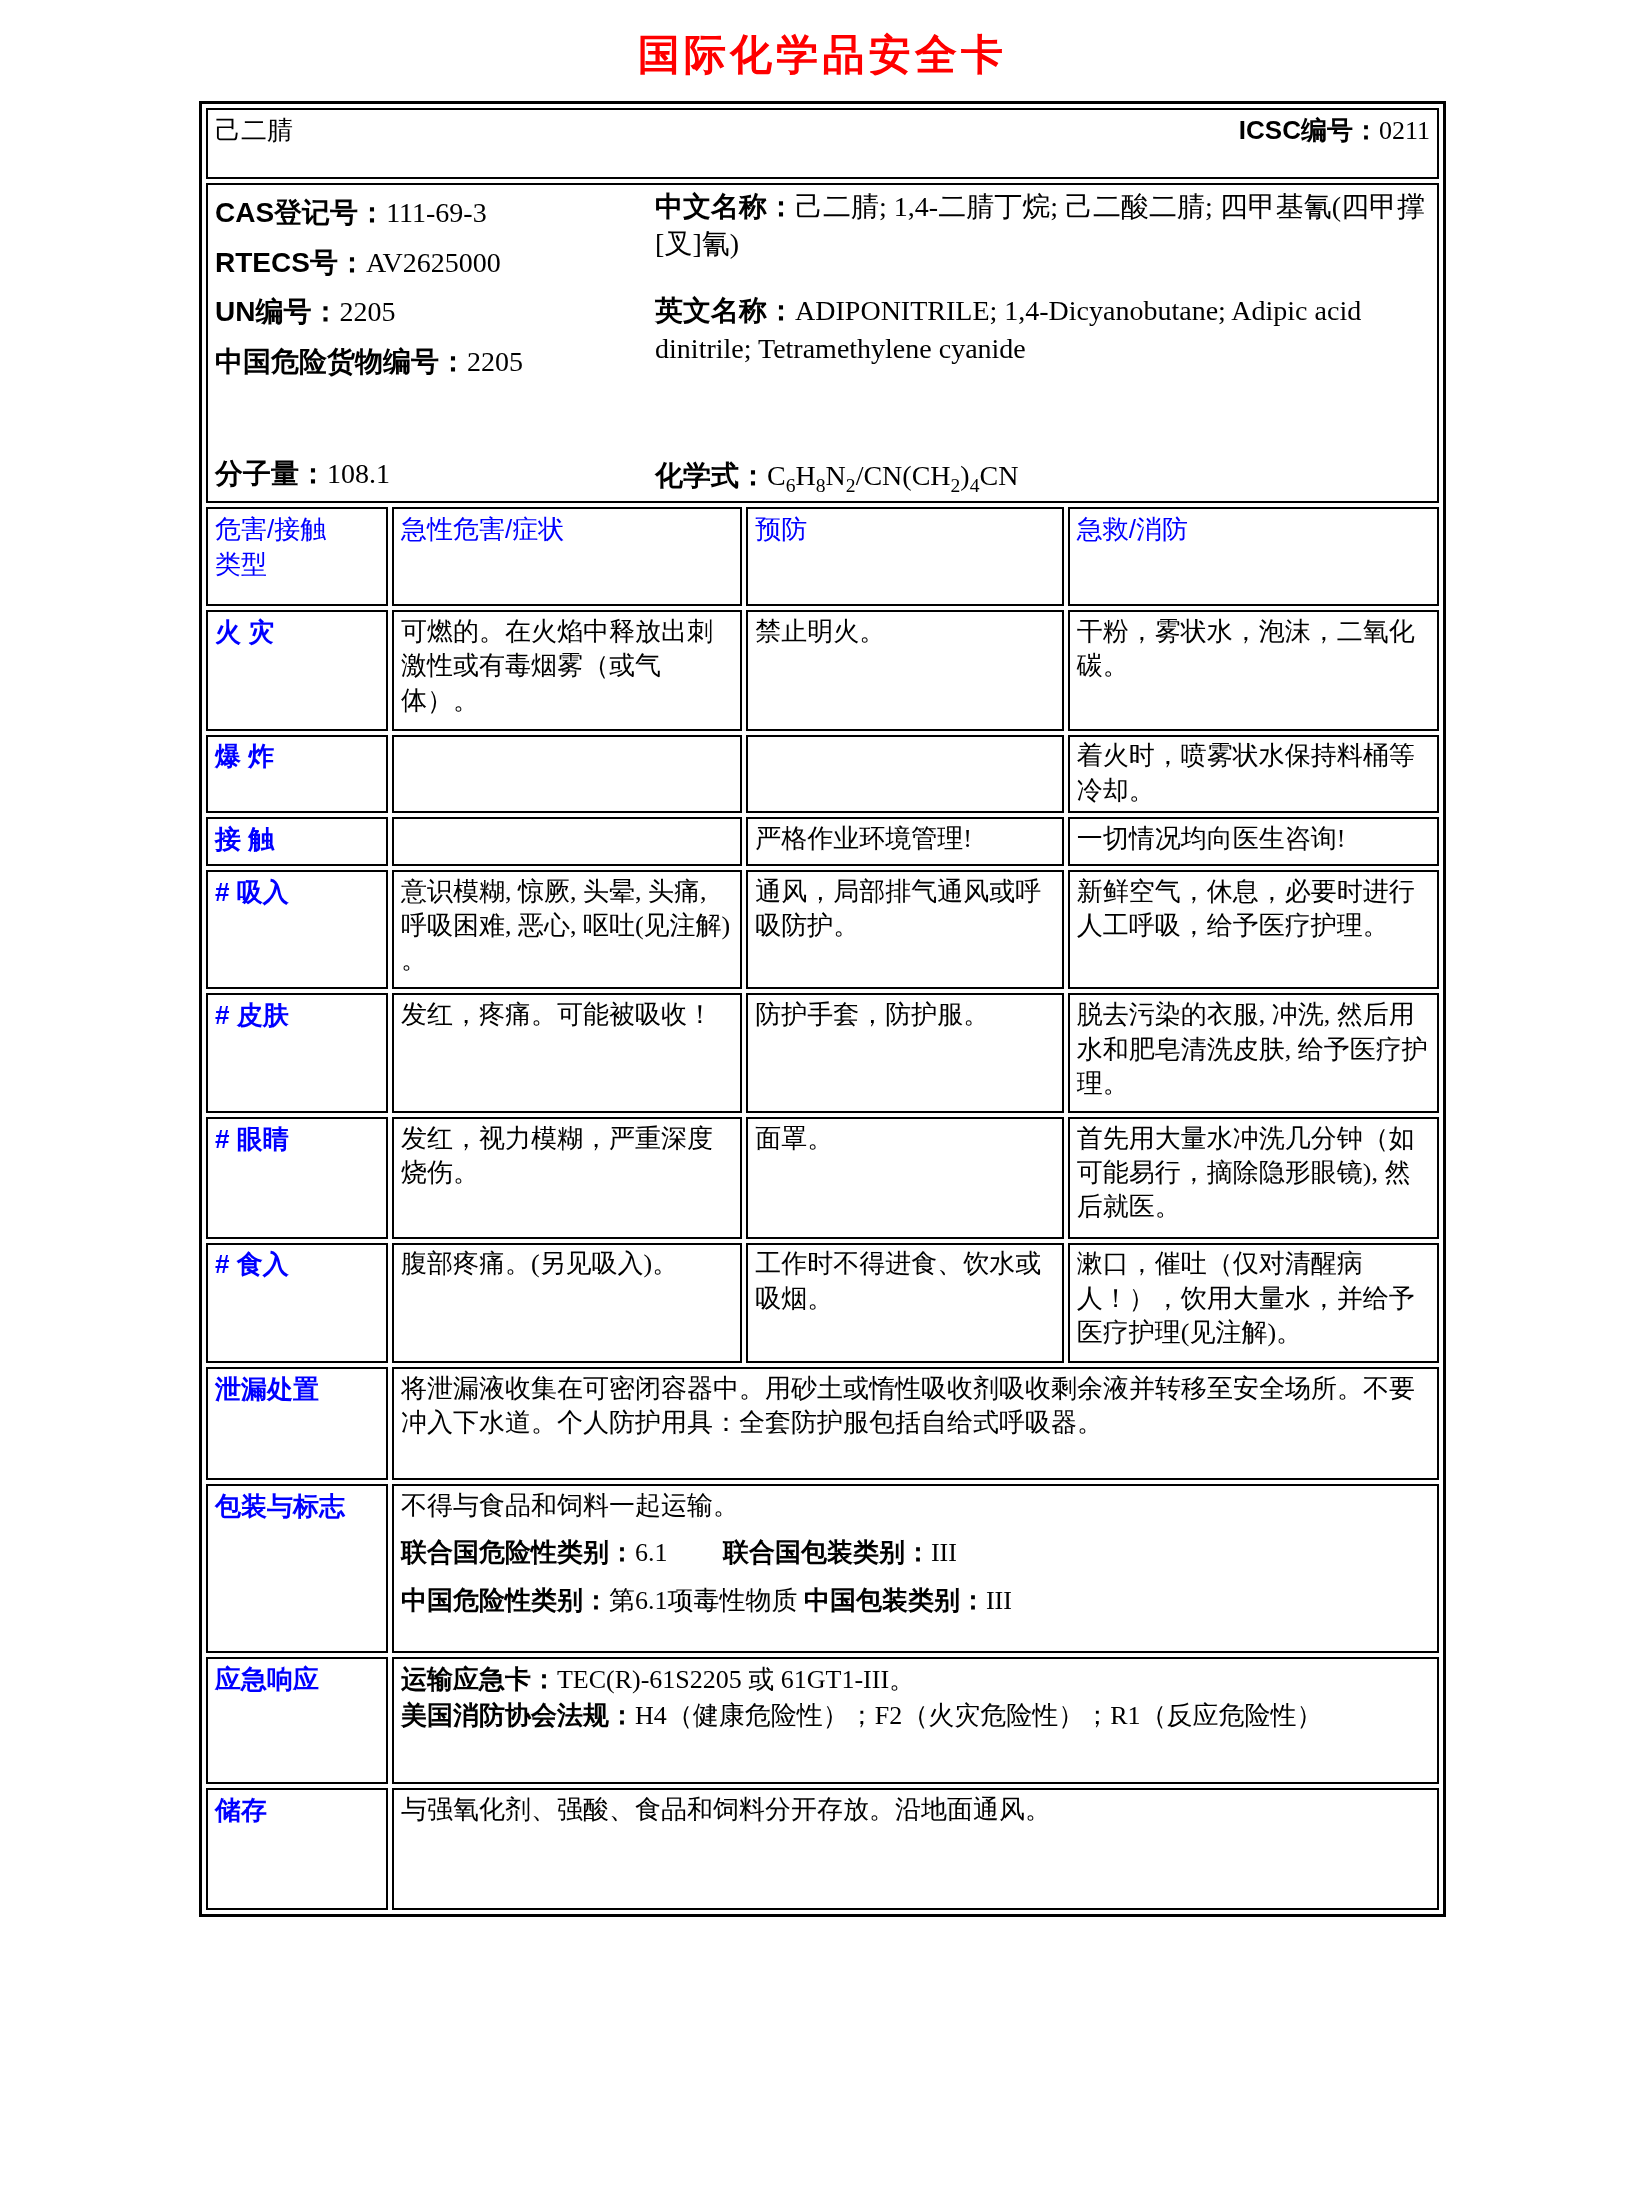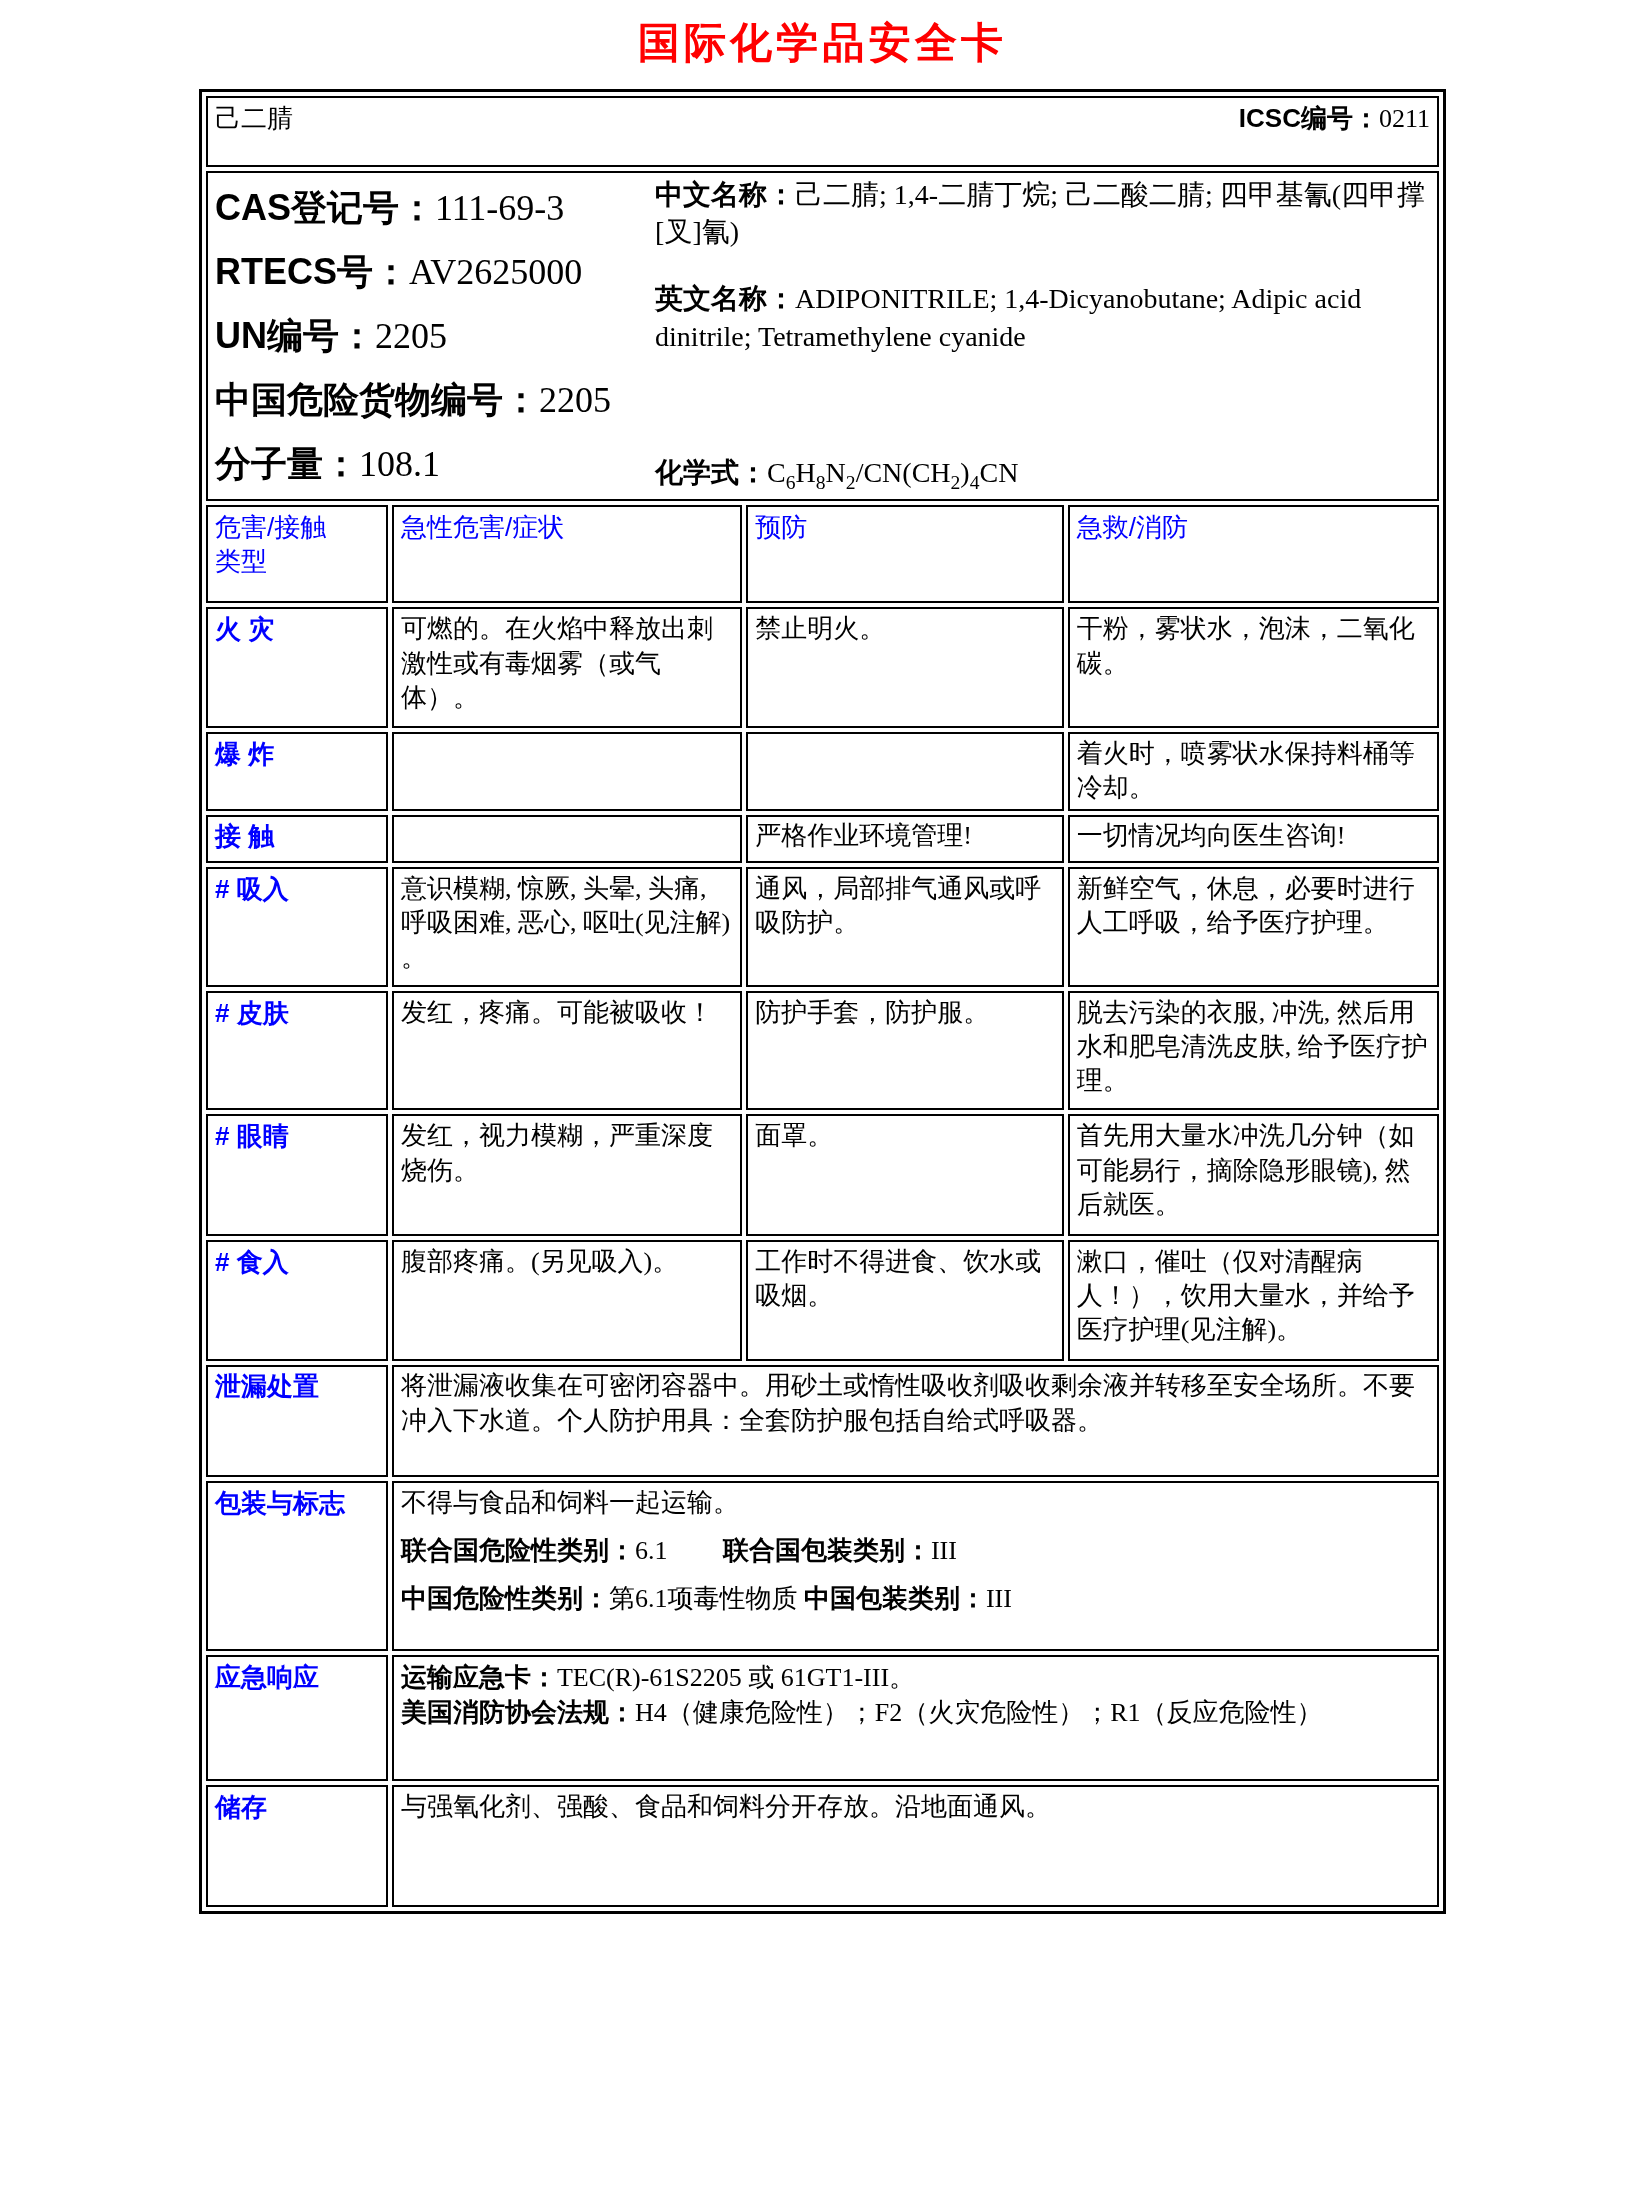--- a/index.html
+++ b/index.html
@@ -15,21 +15,21 @@
     position: relative;
   }
   .page-title {
     text-align: center;
     color: #ff0000;
     font-family: "Liberation Sans", "DejaVu Sans", sans-serif;
     font-weight: bold;
     font-size: 42px;
     letter-spacing: 4.2px;
     padding-top: 15.3px;
-    margin: 0 0 18px 0;
+    margin: 12px 0 18px 0;
   }
   table.card {
     width: 1247px;
     margin: 0 auto;
     border-collapse: separate;
     border-spacing: 4.2px;
     border: 3.5px solid #000;
     table-layout: fixed;
     background: #ffffff;
   }
@@ -52,21 +52,21 @@
   td.band {
     vertical-align: middle;
     height: 61px;
     font-size: 30.5px;
     padding: 5.5px 11px;
   }
   .band-flex { display: flex; justify-content: space-between; align-items: center; }
   
   td.identity { height: 311px; padding: 7px 11px; }
   .identity-flex { display: flex; height: 100%; }
-  .id-left  { width: 36%; display: flex; flex-direction: column; font-size: 36px; line-height: 1.78; }
+  .id-left  { width: 36%; display: flex; flex-direction: column; font-size: 28px; line-height: 1.78; }
   .id-right { width: 64%; display: flex; flex-direction: column; font-size: 28px; line-height: 1.35; padding-left: 4.2px; }
   .mol-row { margin-top: auto; }
   .formula-row { margin-top: auto; }
   .name-block { margin-bottom: 29px; }
   sub { font-size: 70%; }
   
   th.hazard-head {
     text-align: center;
     vertical-align: middle;
     color: #0000ff;

